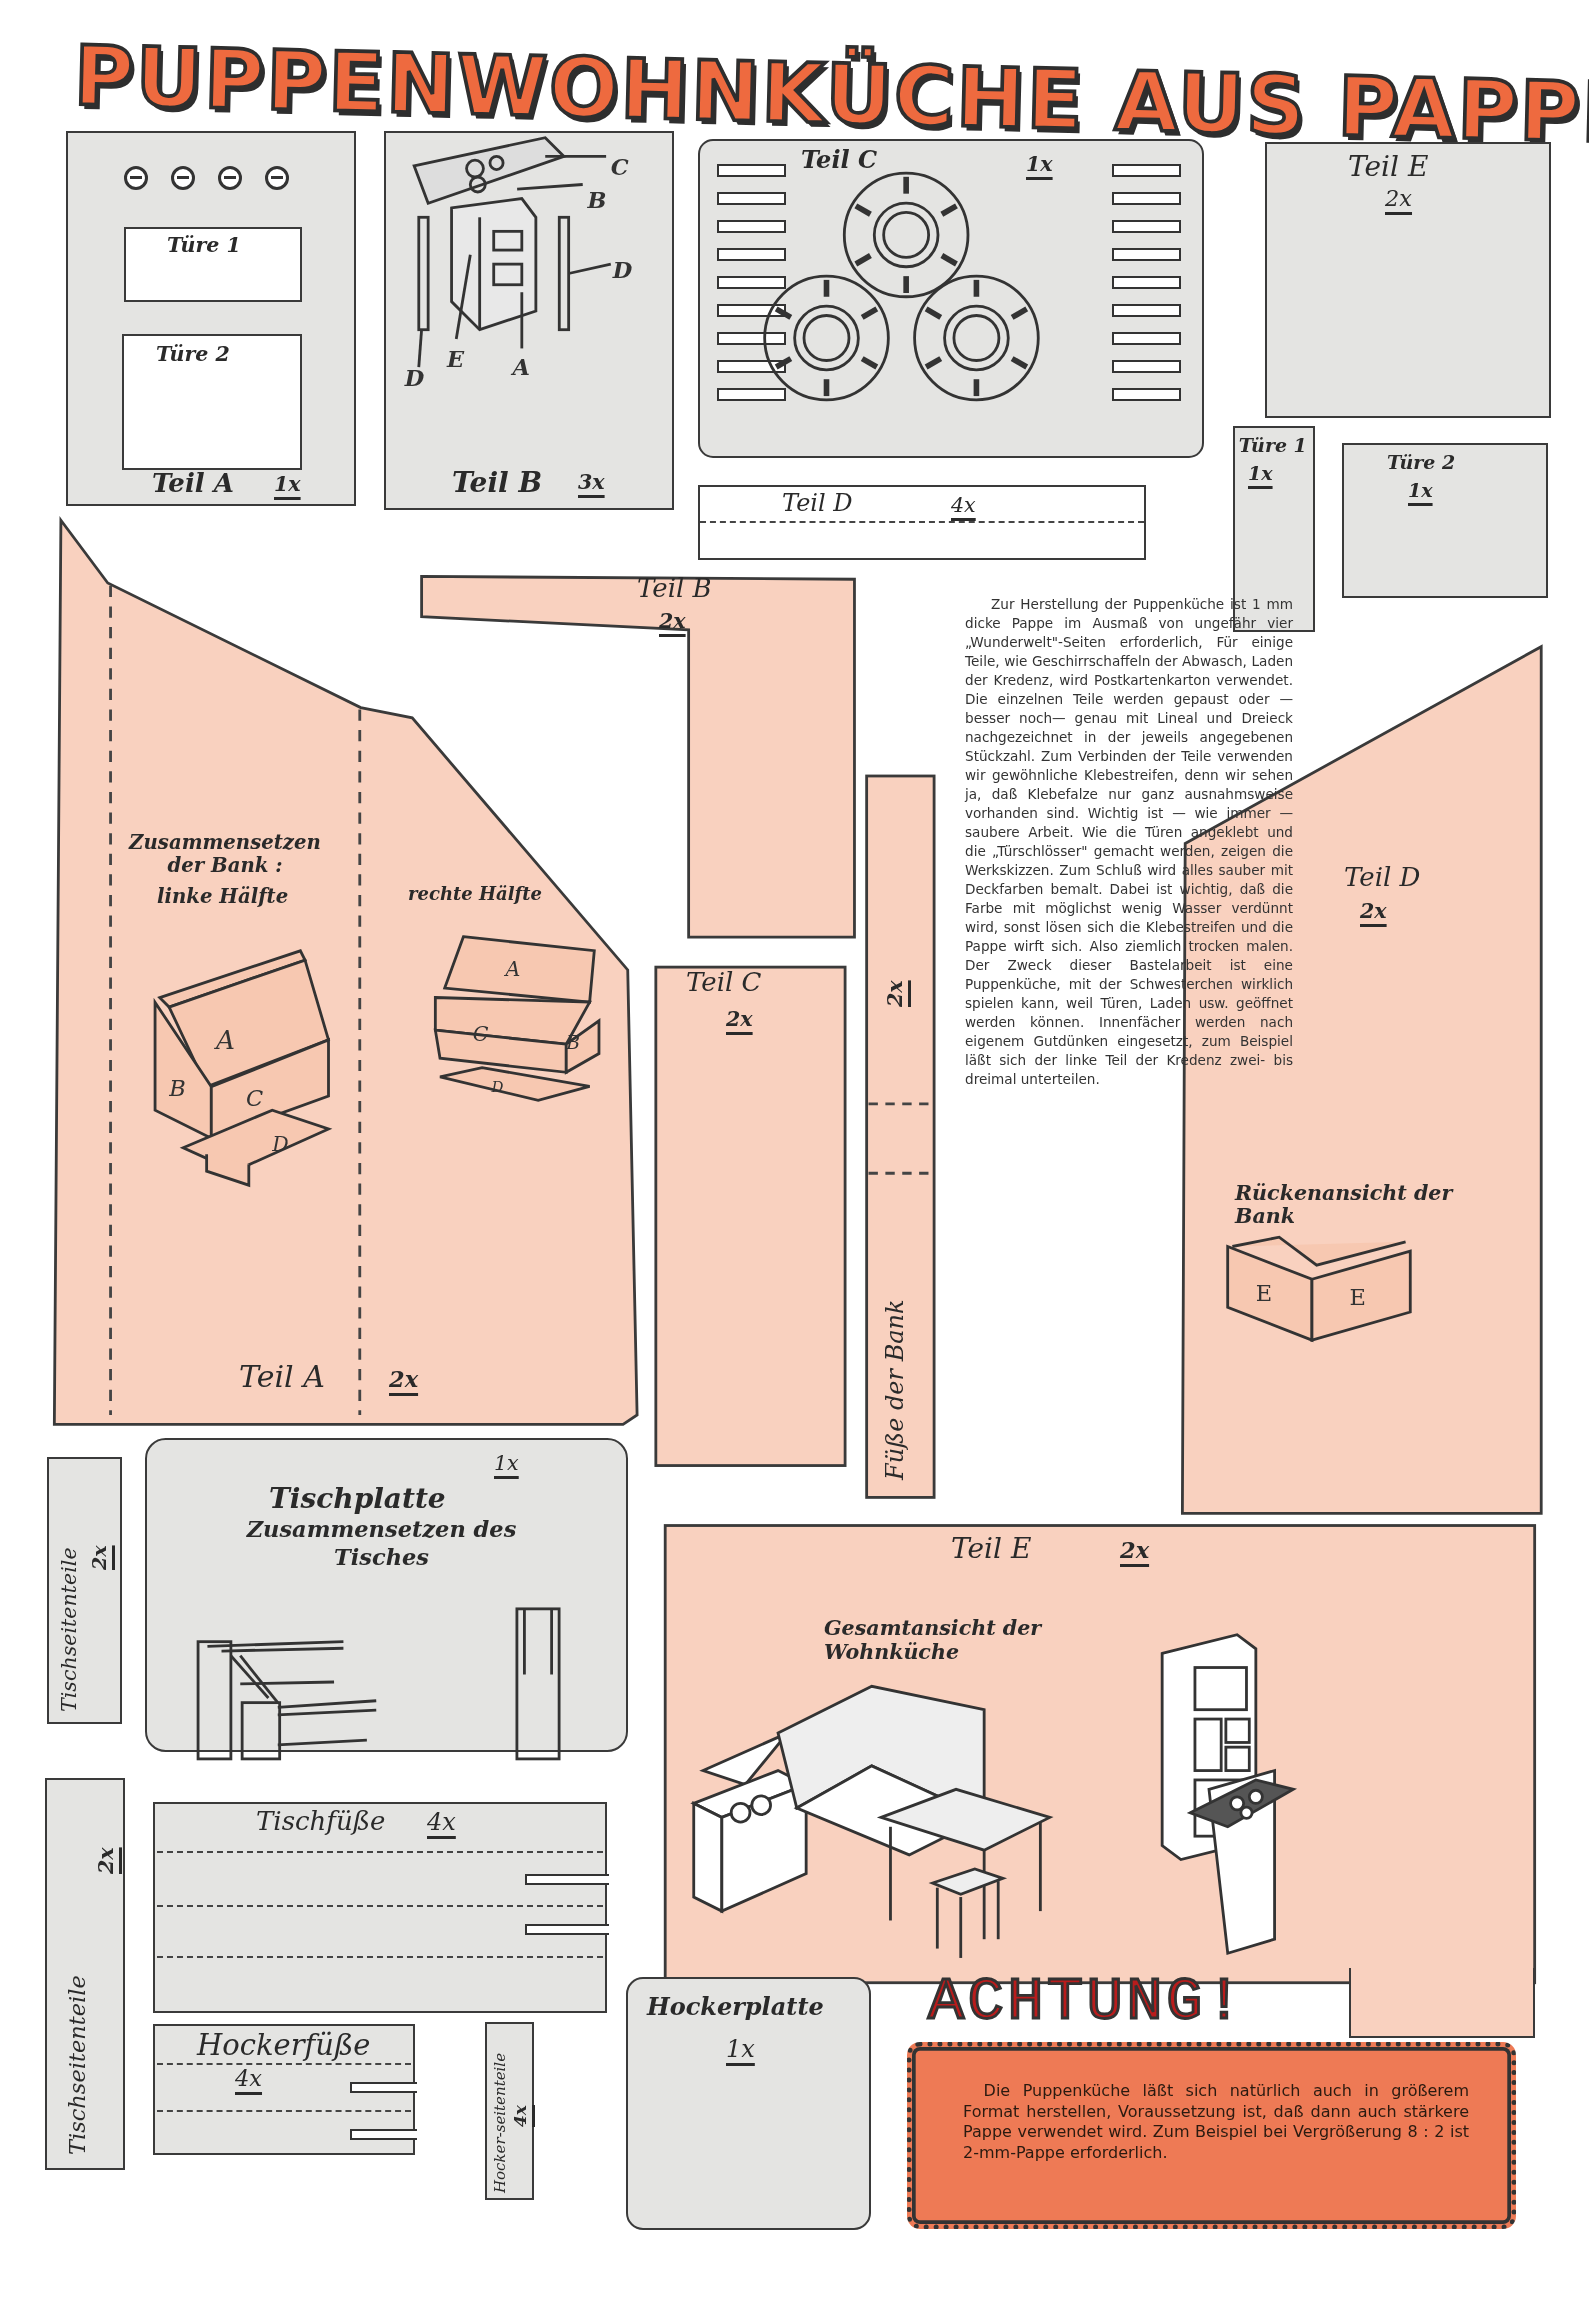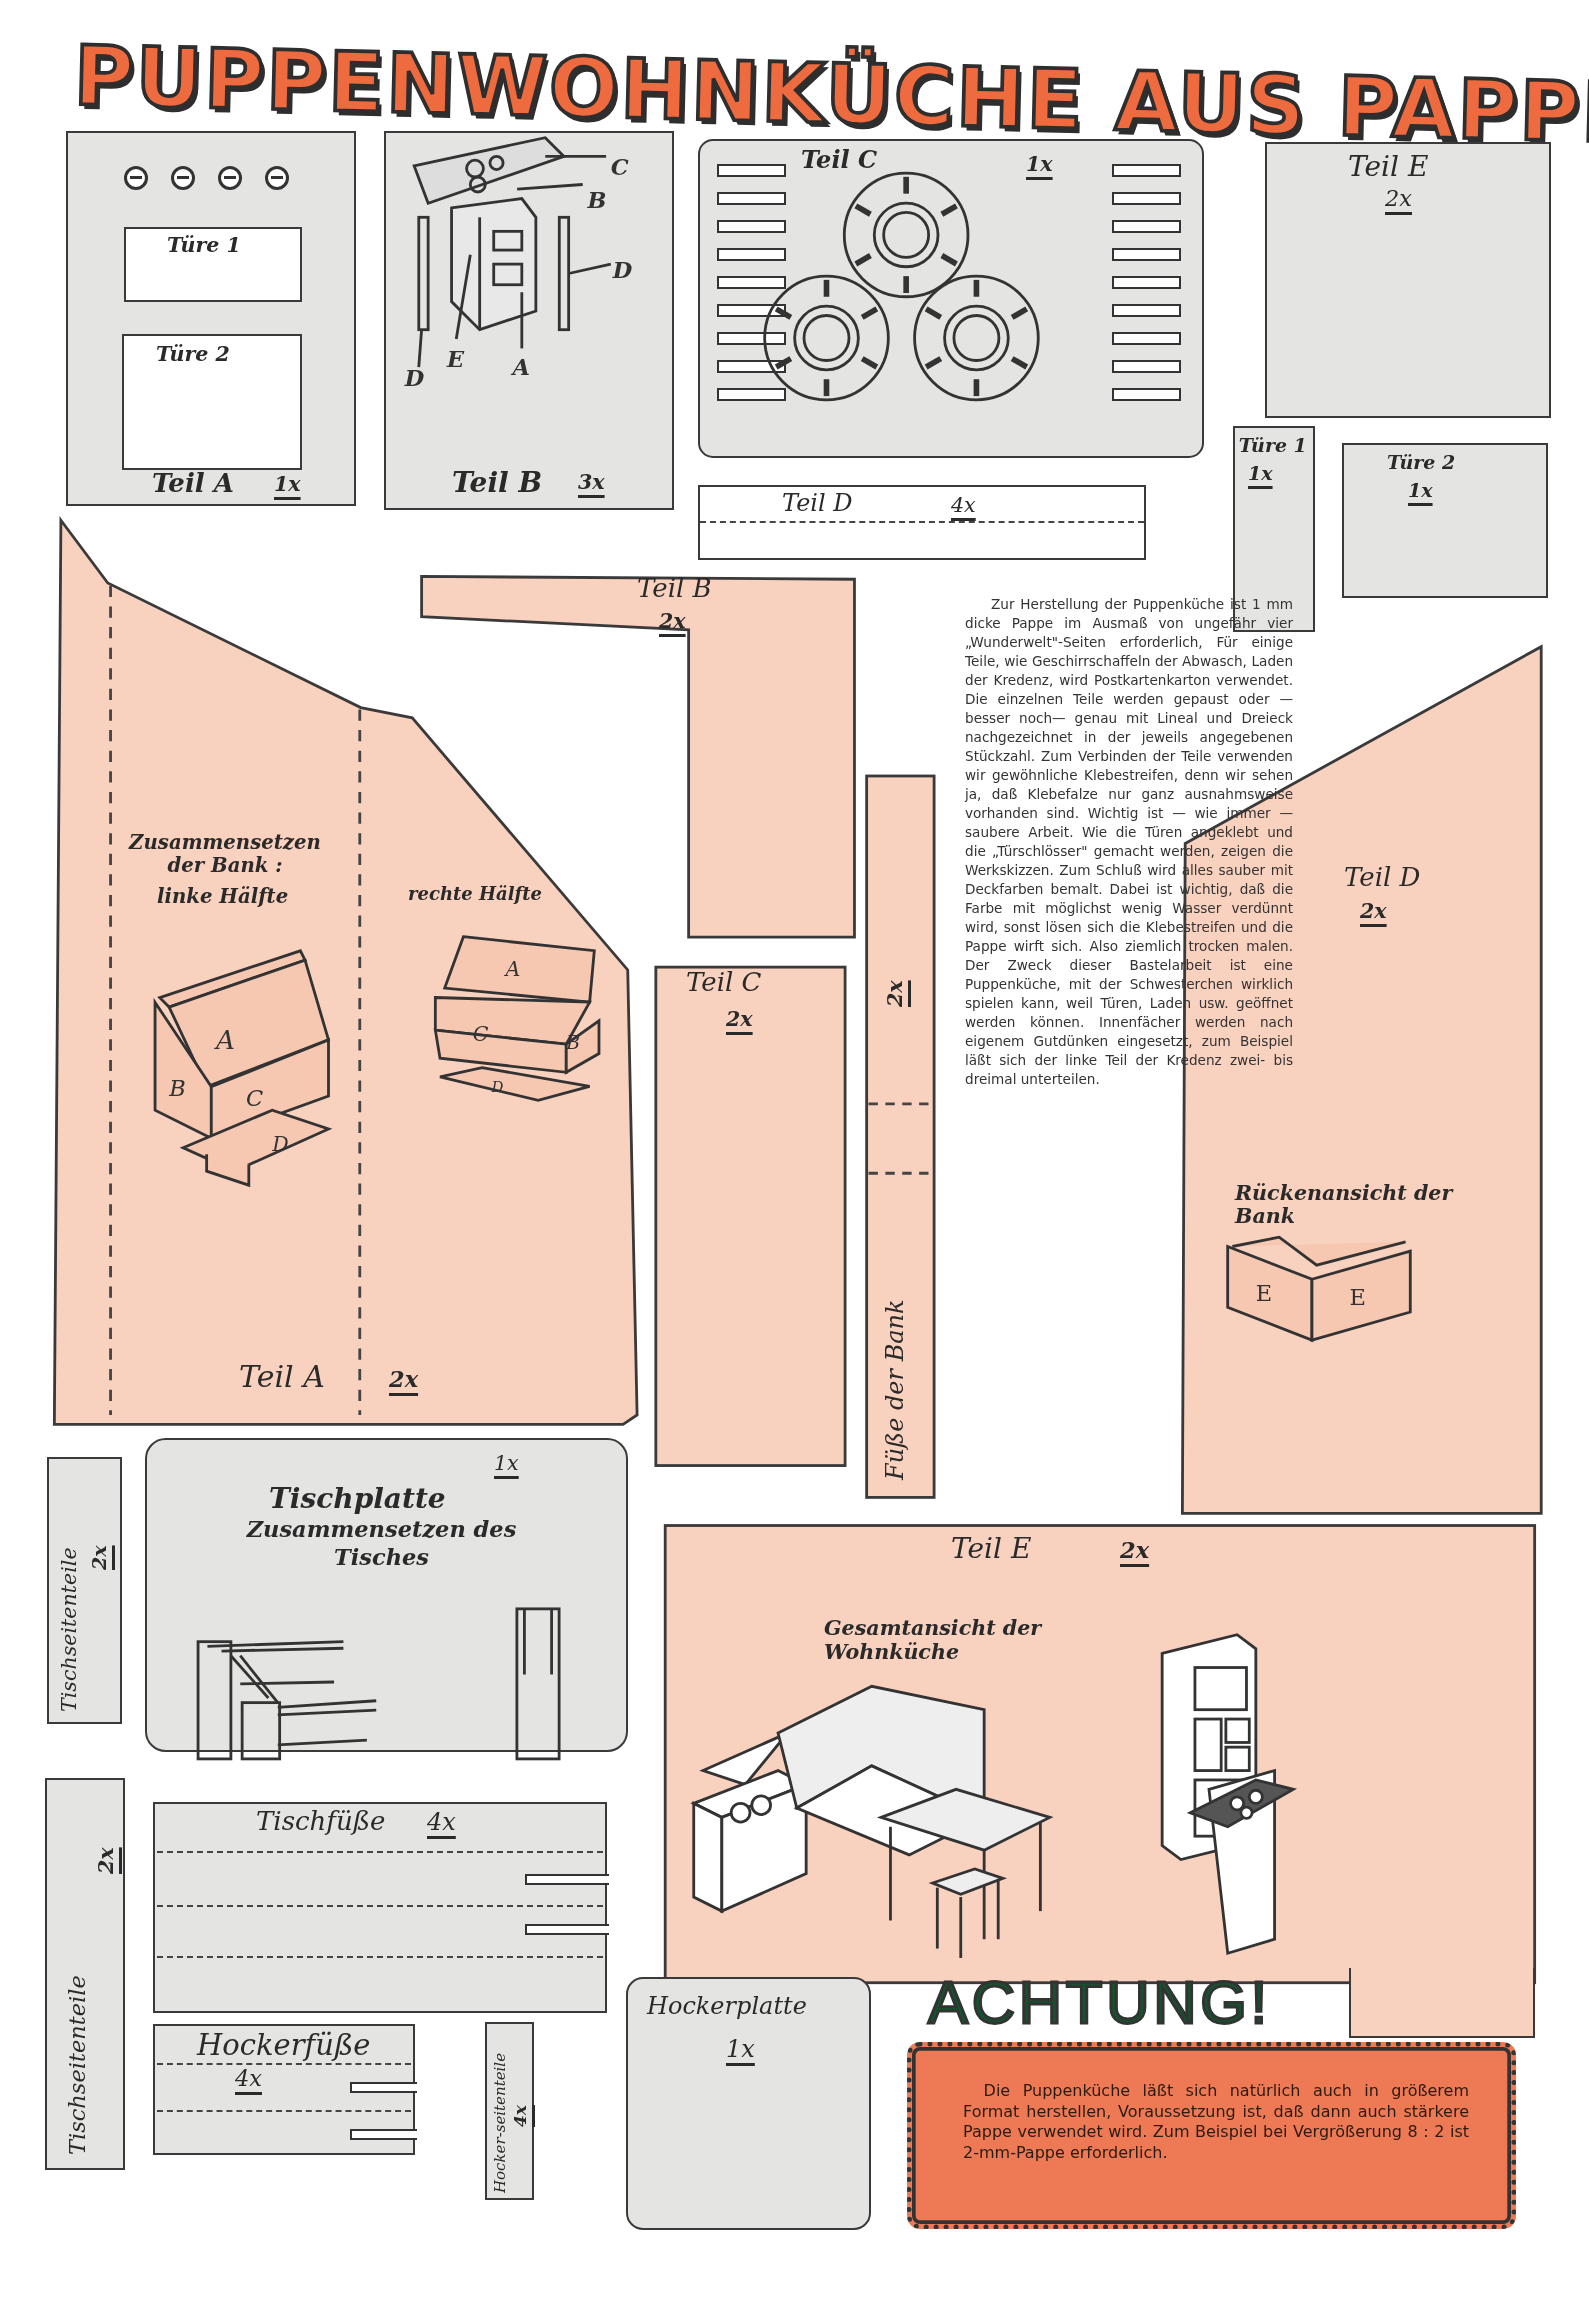--- a/index.html
+++ b/index.html
@@ -277,21 +277,21 @@
   <div class="slot" style="left:195px;top:56px;width:67px;height:11.2px;border-right:none;"></div>
   <div class="slot" style="left:195px;top:103px;width:67px;height:11.2px;border-right:none;"></div>
 </div>
 
 <div class="abs gray" style="left:485px;top:2022px;width:49px;height:178px;">
   <span class="vert hand" style="left:3.7px;top:169px;font-size:15px;font-weight:normal;">Hocker-seitenteile</span>
   <span class="vert hand qty" style="left:22.5px;top:103px;font-size:17px;">4x</span>
 </div>
 
 <div class="abs gray" style="left:626px;top:1977px;width:245px;height:253px;border-radius:17px;">
-  <span class="label hand" style="left:19px;top:13px;font-size:24px;font-weight:normal;">Hockerplatte</span>
+  <span class="label hand" style="left:19px;top:13px;font-size:24px;font-weight:bold;">Hockerplatte</span>
   <span class="label hand qty" style="left:98px;top:56px;font-size:24px;font-weight:normal;">1x</span>
 </div>
 
 <span class="label hand" style="left:951px;top:1532px;font-size:28px;font-weight:normal;">Teil E</span>
 <span class="label hand qty" style="left:1120px;top:1537px;font-size:22.5px;">2x</span>
 <span class="label hand" style="left:824px;top:1616px;width:244px;font-size:20.6px;white-space:normal;line-height:24px;">Gesamtansicht der Wohnküche</span>
 
 <svg width="712" height="328" style="left:675px;top:1630px;" viewBox="0 0 760 350">
   <g fill="#ffffff" stroke="#333" stroke-width="3">
 
@@ -325,19 +325,19 @@
     <path d="M570 170 L640 150 L640 330 L590 345 Z" fill="#fff"></path>
     <path d="M550 195 L620 160 L660 170 L590 210 Z" fill="#555"></path>
     <circle cx="600" cy="185" r="7" fill="#fff"></circle>
       <circle cx="620" cy="178" r="7" fill="#fff"></circle>
       <circle cx="610" cy="195" r="6" fill="#fff"></circle>
   </g>
 </svg>
 
 <div class="abs pink" style="left:1349px;top:1968px;width:186px;height:70px;border:2.8px solid #3a3a3a;box-sizing:border-box;border-top:none;"></div>
 <div class="abs" style="left:928px;top:1968px;">
-  <span style="font-family:Liberation Sans, sans-serif;font-size:60px;color:#14532d;-webkit-text-stroke:2.8px #333;letter-spacing:3.7px;text-align:right;">ACHTUNG!</span>
+  <span style="font-family:Liberation Mono, monospace;font-size:60px;color:#b91c1c;-webkit-text-stroke:2.8px #333;letter-spacing:3.7px;text-align:right;">ACHTUNG!</span>
 </div>
 
 <div class="abs" style="left:907px;top:2042px;width:609px;height:187px;background:#ee7a55;border:5.6px dotted #333;border-radius:13px;box-sizing:border-box;box-shadow:0 0 0 3.7px #333 inset;">
   <p class="body-text" style="margin:0;position:absolute;left:51px;top:34px;width:506px;font-size:16px;line-height:20.6px;color:#2a1a10;text-indent:20.6px;">Die Puppenküche läßt sich natürlich auch in größerem Format herstellen, Voraussetzung ist, daß dann auch stärkere Pappe verwendet wird. Zum Beispiel bei Vergrößerung 8 : 2 ist 2-mm-Pappe erforderlich.</p>
 </div>
 
 
 </body></html>

